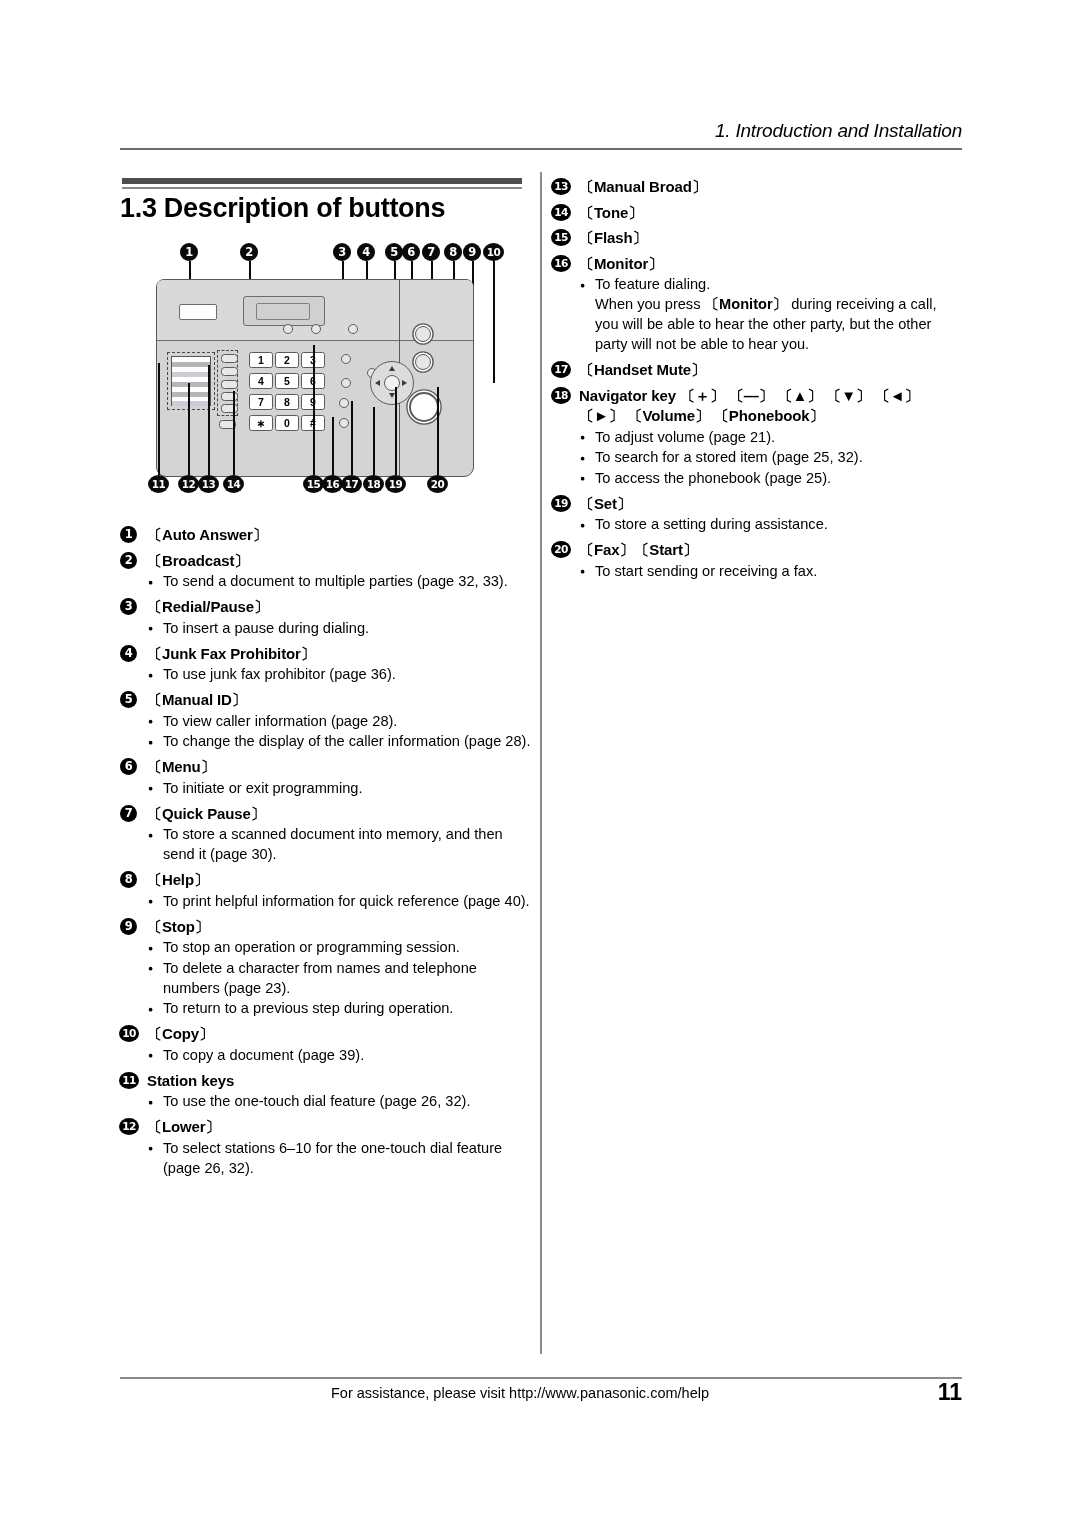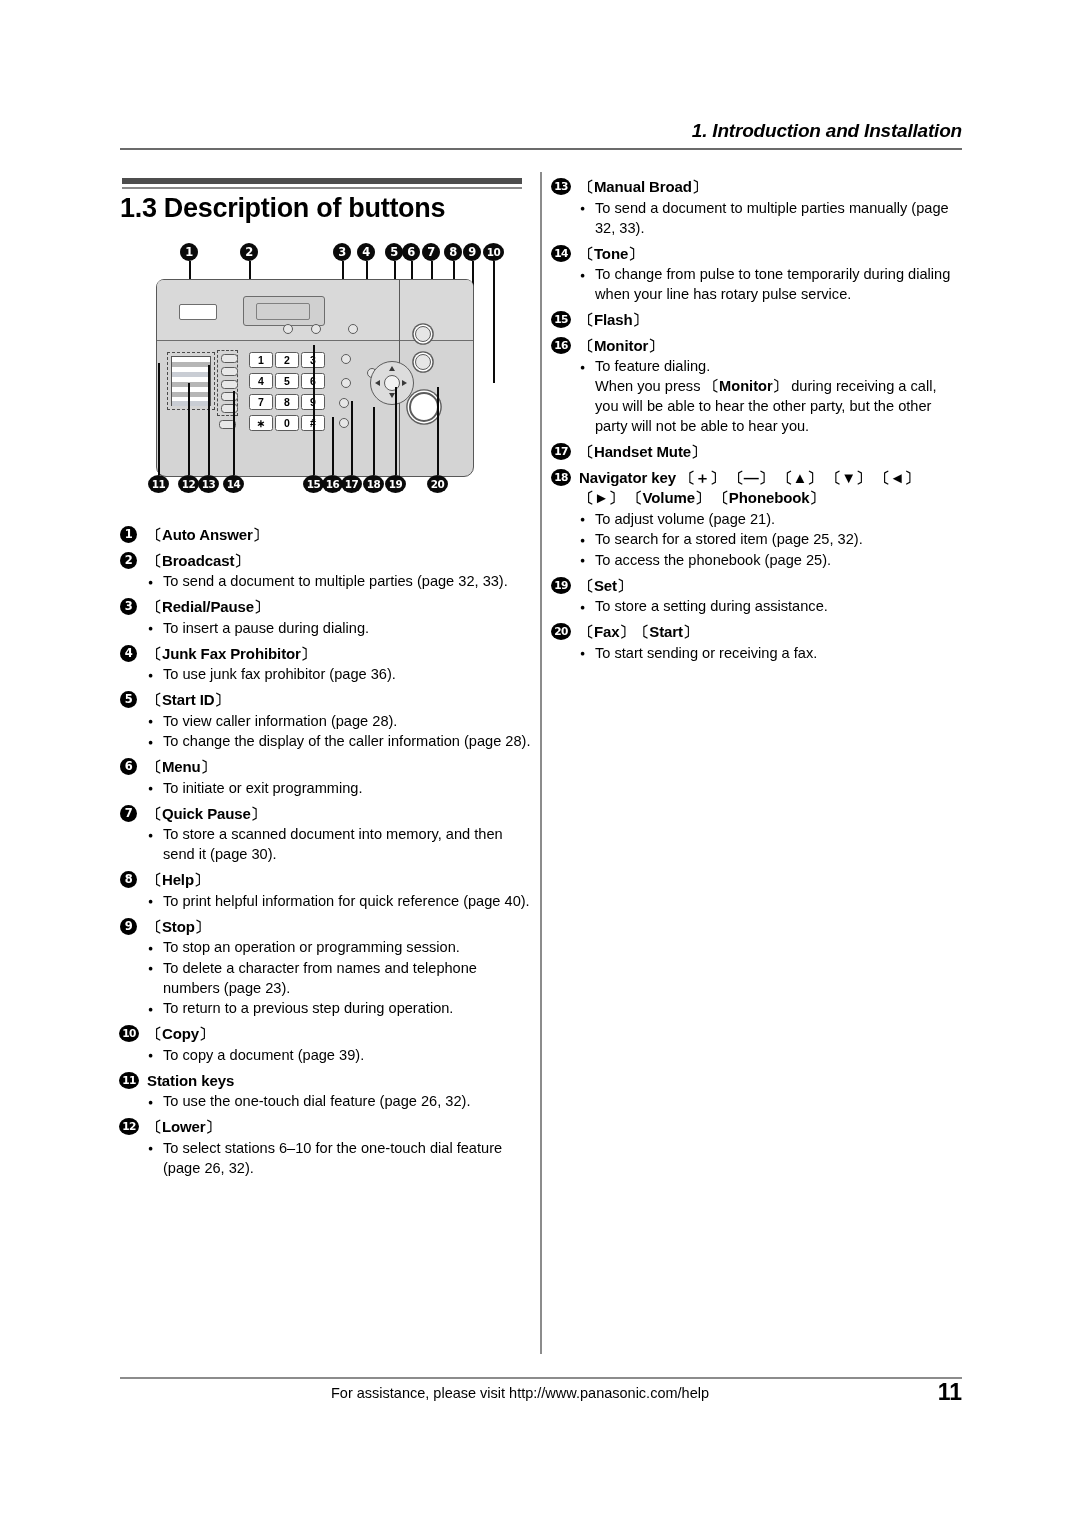--- a/index.html
+++ b/index.html
@@ -7,21 +7,21 @@
     width:1080px; height:1528px;
     font-family:"Liberation Sans", sans-serif;
     color:#000; position:relative; overflow:hidden;
   }
   .page { position:absolute; inset:0; }
 
   
   .runhead {
     position:absolute; left:120px; top:120px; width:842px;
     text-align:right;
-    font-size:19px; font-weight:bold; font-style:italic;
+    font-size:19px; font-weight:normal; font-style:italic;
     letter-spacing:-0.2px;
   }
   .head-rule {
     position:absolute; left:120px; top:148px; width:842px; height:2px;
     background:#6b6b6b;
   }
 
   
   .head-bar-thick {
     position:absolute; left:122px; top:178px; width:400px; height:6px;
@@ -331,21 +331,21 @@
           <li><span>To insert a pause during dialing.</span></li>
         </ul>
       </div>
       <div class="entry">
         <div class="entry-head"><span class="num">4</span><span class="brk">〔Junk Fax Prohibitor〕</span></div>
         <ul class="bullets">
           <li><span>To use junk fax prohibitor (page 36).</span></li>
         </ul>
       </div>
       <div class="entry">
-        <div class="entry-head"><span class="num">5</span><span class="brk">〔Start ID〕</span></div>
+        <div class="entry-head"><span class="num">5</span><span class="brk">〔Manual ID〕</span></div>
         <ul class="bullets">
           <li><span>To view caller information (page 28).</span></li>
           <li><span>To change the display of the caller information (page 28).</span></li>
         </ul>
       </div>
       <div class="entry">
         <div class="entry-head"><span class="num">6</span><span class="brk">〔Menu〕</span></div>
         <ul class="bullets">
           <li><span>To initiate or exit programming.</span></li>
         </ul>
@@ -386,29 +386,23 @@
         <div class="entry-head"><span class="num wide">12</span><span class="brk">〔Lower〕</span></div>
         <ul class="bullets">
           <li><span>To select stations 6–10 for the one-touch dial feature (page 26, 32).</span></li>
         </ul>
       </div>
     </div>
 
   <div class="col col-right" id="col-right">
       <div class="entry">
         <div class="entry-head"><span class="num wide">13</span><span class="brk">〔Manual Broad〕</span></div>
-        <ul class="bullets">
-          <li><span>To send a document to multiple parties manually (page 32, 33).</span></li>
-        </ul>
       </div>
       <div class="entry">
         <div class="entry-head"><span class="num wide">14</span><span class="brk">〔Tone〕</span></div>
-        <ul class="bullets">
-          <li><span>To change from pulse to tone temporarily during dialing when your line has rotary pulse service.</span></li>
-        </ul>
       </div>
       <div class="entry">
         <div class="entry-head"><span class="num wide">15</span><span class="brk">〔Flash〕</span></div>
       </div>
       <div class="entry">
         <div class="entry-head"><span class="num wide">16</span><span class="brk">〔Monitor〕</span></div>
         <ul class="bullets">
           <li><span>To feature dialing.</span><span class="sub"><span>When you press </span><span class="bold-inline">〔Monitor〕</span><span> during receiving a call, you will be able to hear the other party, but the other party will not be able to hear you.</span></span></li>
         </ul>
       </div>

